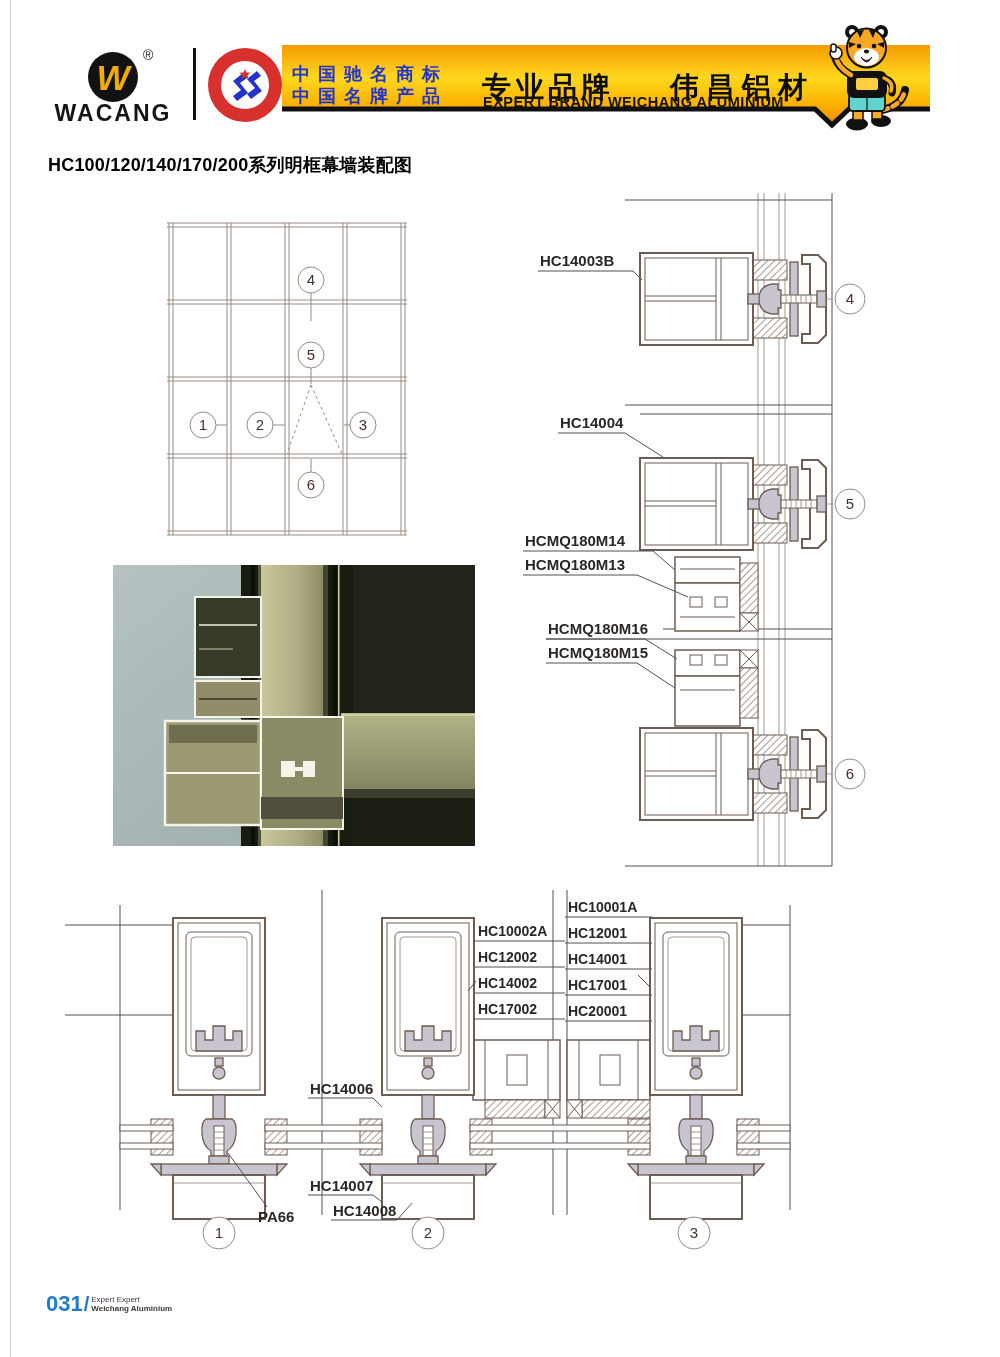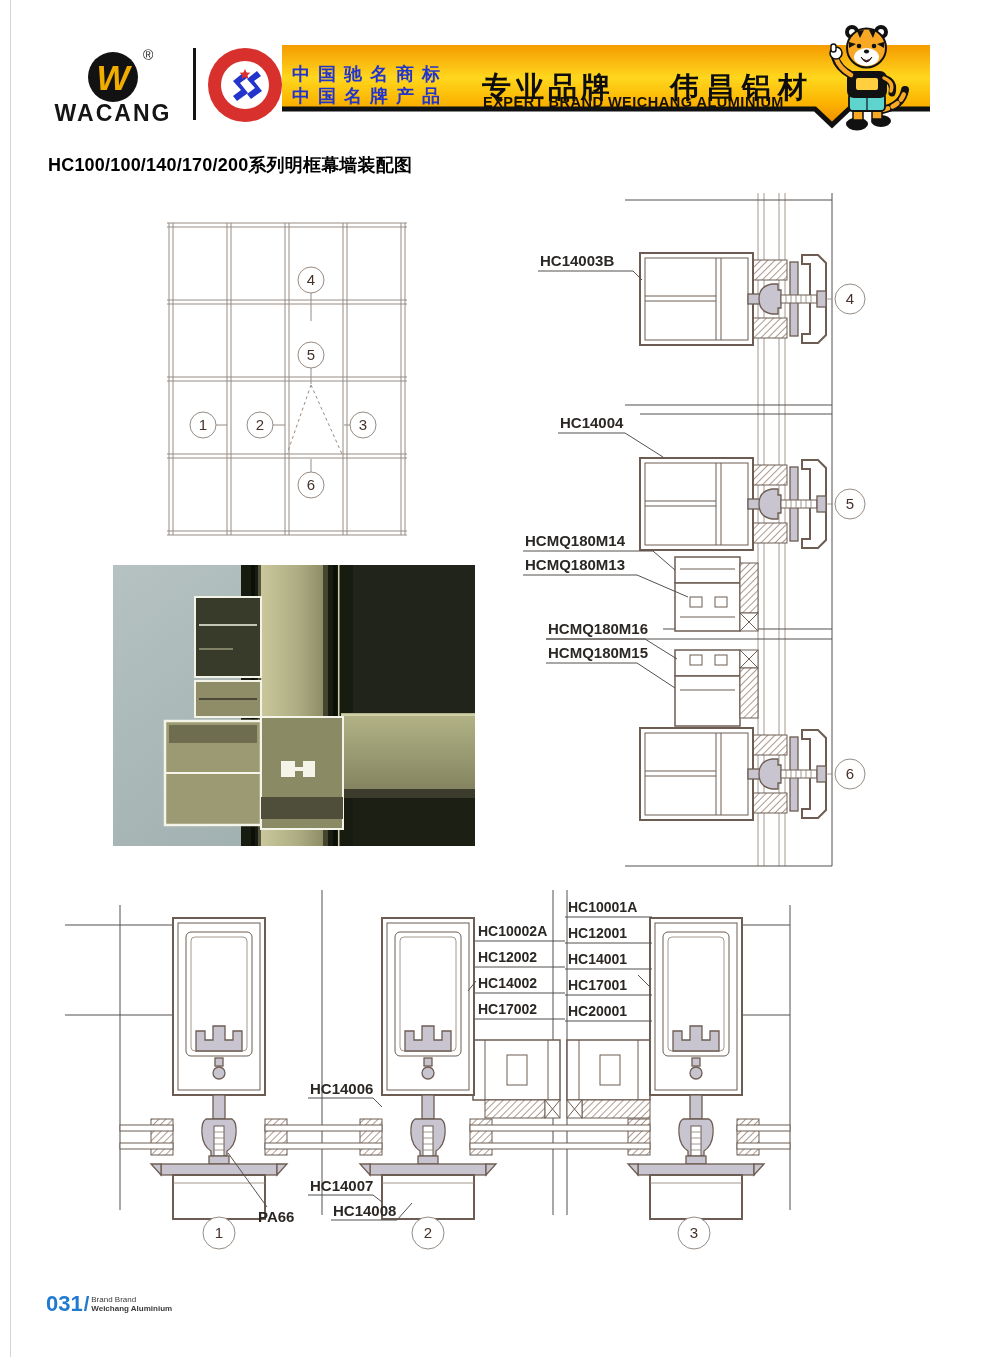--- a/index.html
+++ b/index.html
@@ -182,21 +182,21 @@
         <path d="M29,11 l3,7 4,-8 z" fill="#111"></path>
           <path d="M48,10 l-3,8 -4,-8 z" fill="#111"></path>
         <circle cx="31" cy="26" r="2.3" fill="#111"></circle>
           <circle cx="46" cy="26" r="2.3" fill="#111"></circle>
         <ellipse cx="38.5" cy="31.5" rx="2.6" ry="2" fill="#111"></ellipse>
         <path d="M33,37 Q38.5,44 44,37 Q41,42 38.5,42 Q36,42 33,37 Z" fill="#e23b2e" stroke="#111" stroke-width="1"></path>
       </g>
     </svg>
   </div>
 
-  <div class="abs page-title" style="left:48px;top:153px;width:560px;">HC100/100/140/170/200系列明框幕墙装配图</div>
+  <div class="abs page-title" style="left:48px;top:153px;width:560px;">HC100/120/140/170/200系列明框幕墙装配图</div>
 
   <svg class="abs" style="left:158px;top:213px;" width="270" height="336">
     <g class="grid">
       <line x1="11" y1="10" x2="11" y2="322"></line>
         <line x1="15" y1="10" x2="15" y2="322"></line>
       <line x1="69" y1="10" x2="69" y2="322"></line>
         <line x1="73" y1="10" x2="73" y2="322"></line>
       <line x1="127" y1="10" x2="127" y2="322"></line>
         <line x1="131" y1="10" x2="131" y2="322"></line>
       <line x1="185" y1="10" x2="185" y2="322"></line>
@@ -467,18 +467,18 @@
     <g>
       <circle cx="634" cy="348" r="16" class="cocirc"></circle>
       <text x="634" y="353" class="co">3</text>
       </g>
   </svg>
 
   <div class="abs" style="left:46px;top:1293px;display:flex;align-items:flex-start;">
     <span class="footer-num">031</span>
     <span class="footer-slash">/</span>
     <span class="footer-cap" style="display:inline-block;padding-top:2px;">
-      <span style="display:block;">Brand Brand</span>
+      <span style="display:block;">Expert Expert</span>
       <span style="display:block;font-weight:bold;">Weichang Aluminium</span>
     </span>
   </div>
 
 </div>
 
 </body></html>

